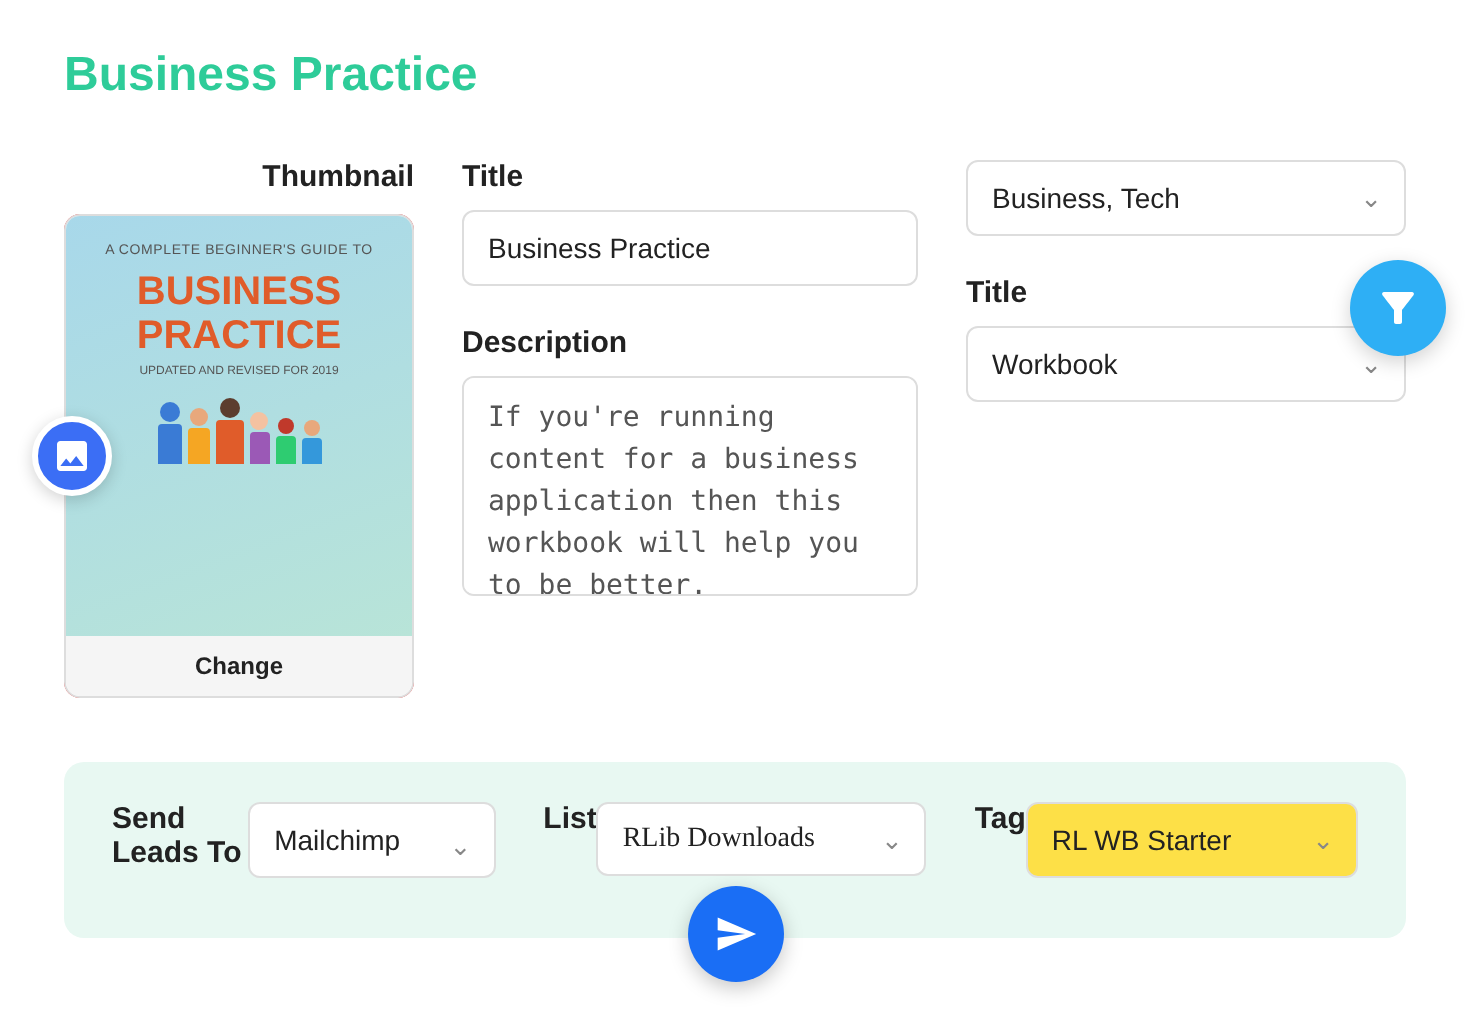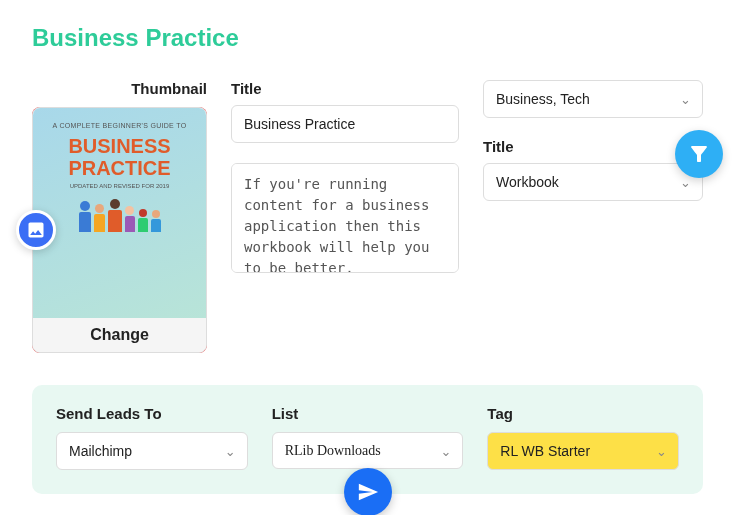--- a/index.html
+++ b/index.html
@@ -104,21 +104,21 @@
     }
     .person-body {
       border-radius: 2px 2px 0 0;
     }
 
     .thumbnail-footer {
       background: #f5f5f5;
       text-align: center;
       padding: 8px;
       font-weight: 700;
-      font-size: 16px;
+      font-size: 12px;
       color: #222;
     }
 
     .image-icon-btn {
       position: absolute;
       left: -16px;
       top: 50%;
       transform: translateY(-50%);
       width: 40px;
       height: 40px;
@@ -239,21 +239,20 @@
       border-radius: 10px;
       padding: 20px 24px 24px;
       display: flex;
       gap: 24px;
       align-items: flex-start;
       position: relative;
     }
     .bottom-col {
       flex: 1;
       display: flex;
-      flex-direction: column;
     }
     .bottom-label {
       font-weight: 700;
       font-size: 15px;
       margin-bottom: 10px;
     }
 
     .send-fab {
       position: absolute;
       left: 50%;
@@ -333,20 +332,21 @@
       </div>
     </div>
   </div>
 
   <div class="middle-col">
     <div class="title-section">
       <div class="field-label">Title</div>
       <input class="field-input" type="text" value="Business Practice" style="">
     </div>
     <div class="desc-section">
+      <div class="field-label">Description</div>
       <textarea class="field-textarea" style="">If you're running content for a business application then this workbook will help you to be better.</textarea>
     </div>
   </div>
 
   <div class="right-col">
 
     <div class="filter-fab">
       <svg viewBox="0 0 24 24" xmlns="http://www.w3.org/2000/svg">
         <path d="M4.25 5.61C6.27 8.2 10 13 10 13v6c0 .55.45 1 1 1h2c.55 0 1-.45 1-1v-6s3.72-4.8 5.74-7.39A1 1 0 0018.95 4H5.04a1 1 0 00-.79 1.61z"></path>
       </svg>

